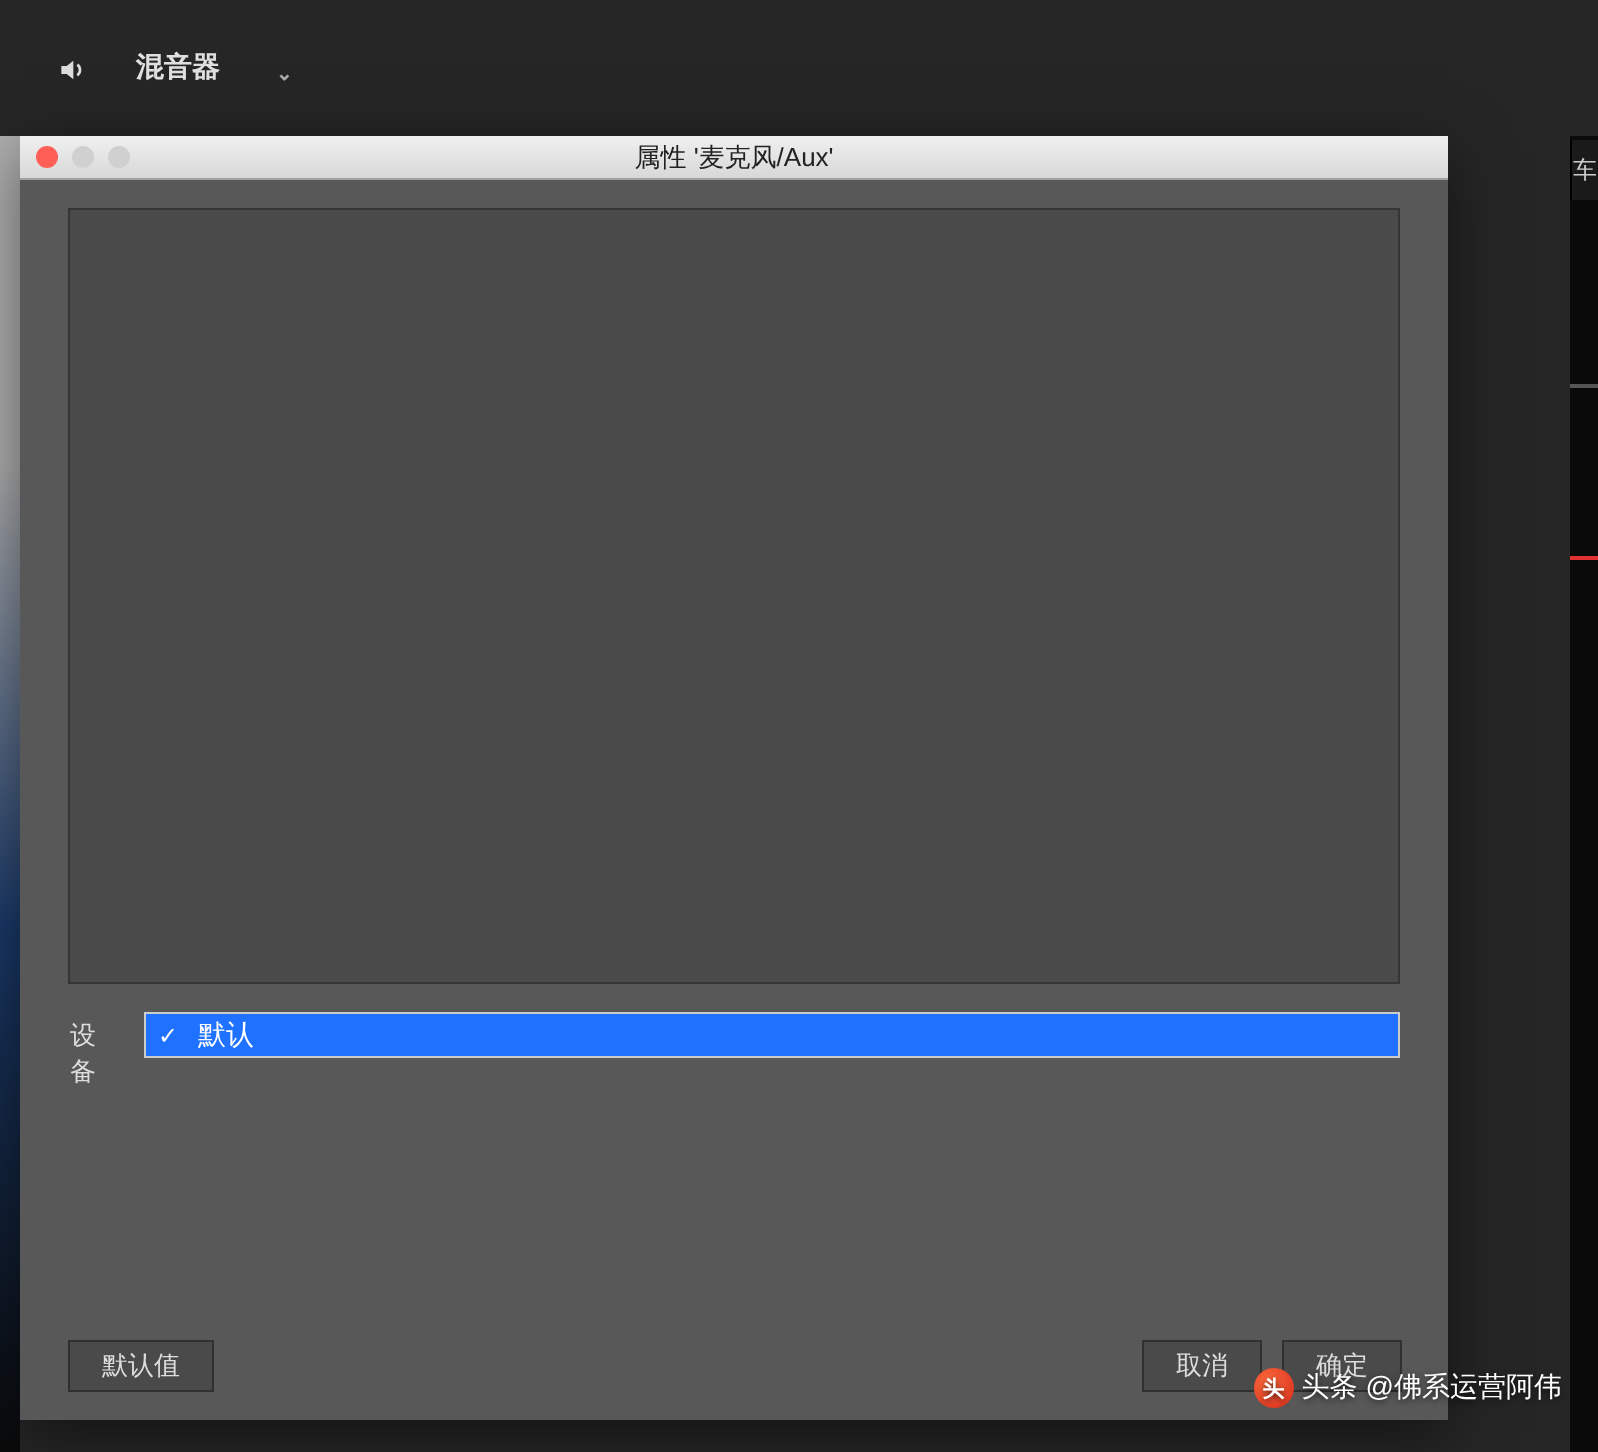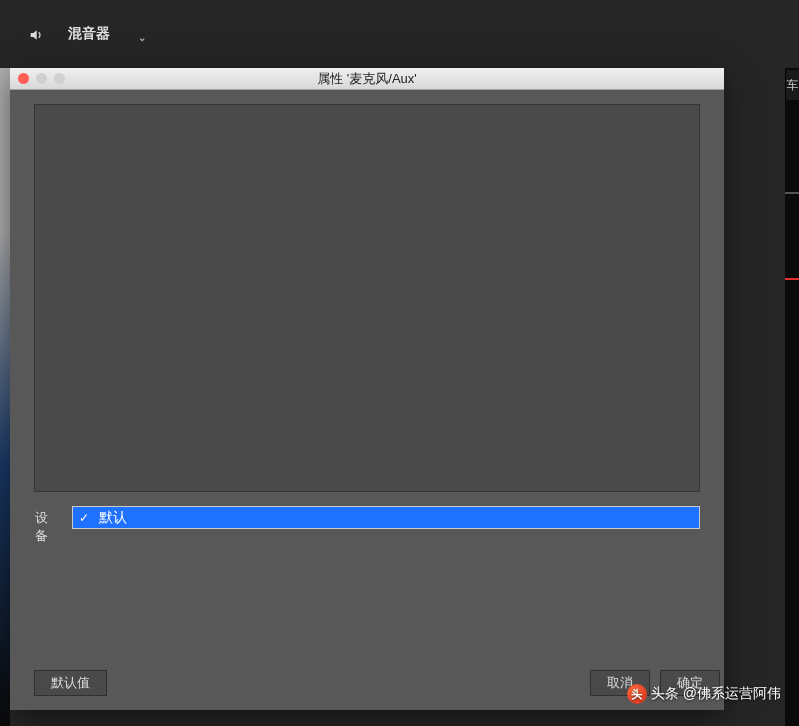--- a/index.html
+++ b/index.html
@@ -148,21 +148,21 @@
     }
     .dropdown-option .check {
       position: absolute;
       left: 6px;
       font-size: 12px;
     }
     .dialog-footer {
       height: 54px;
       display: flex;
       align-items: center;
-      padding: 0 4px 0 24px;
+      padding: 0 23px 0 24px;
       gap: 10px;
     }
     .footer-spacer { flex: 1; }
     .btn {
       background: #4a4a4a;
       border: 1px solid #303030;
       color: #ddd;
       font-size: 13px;
       height: 26px;
       padding: 0 16px;

